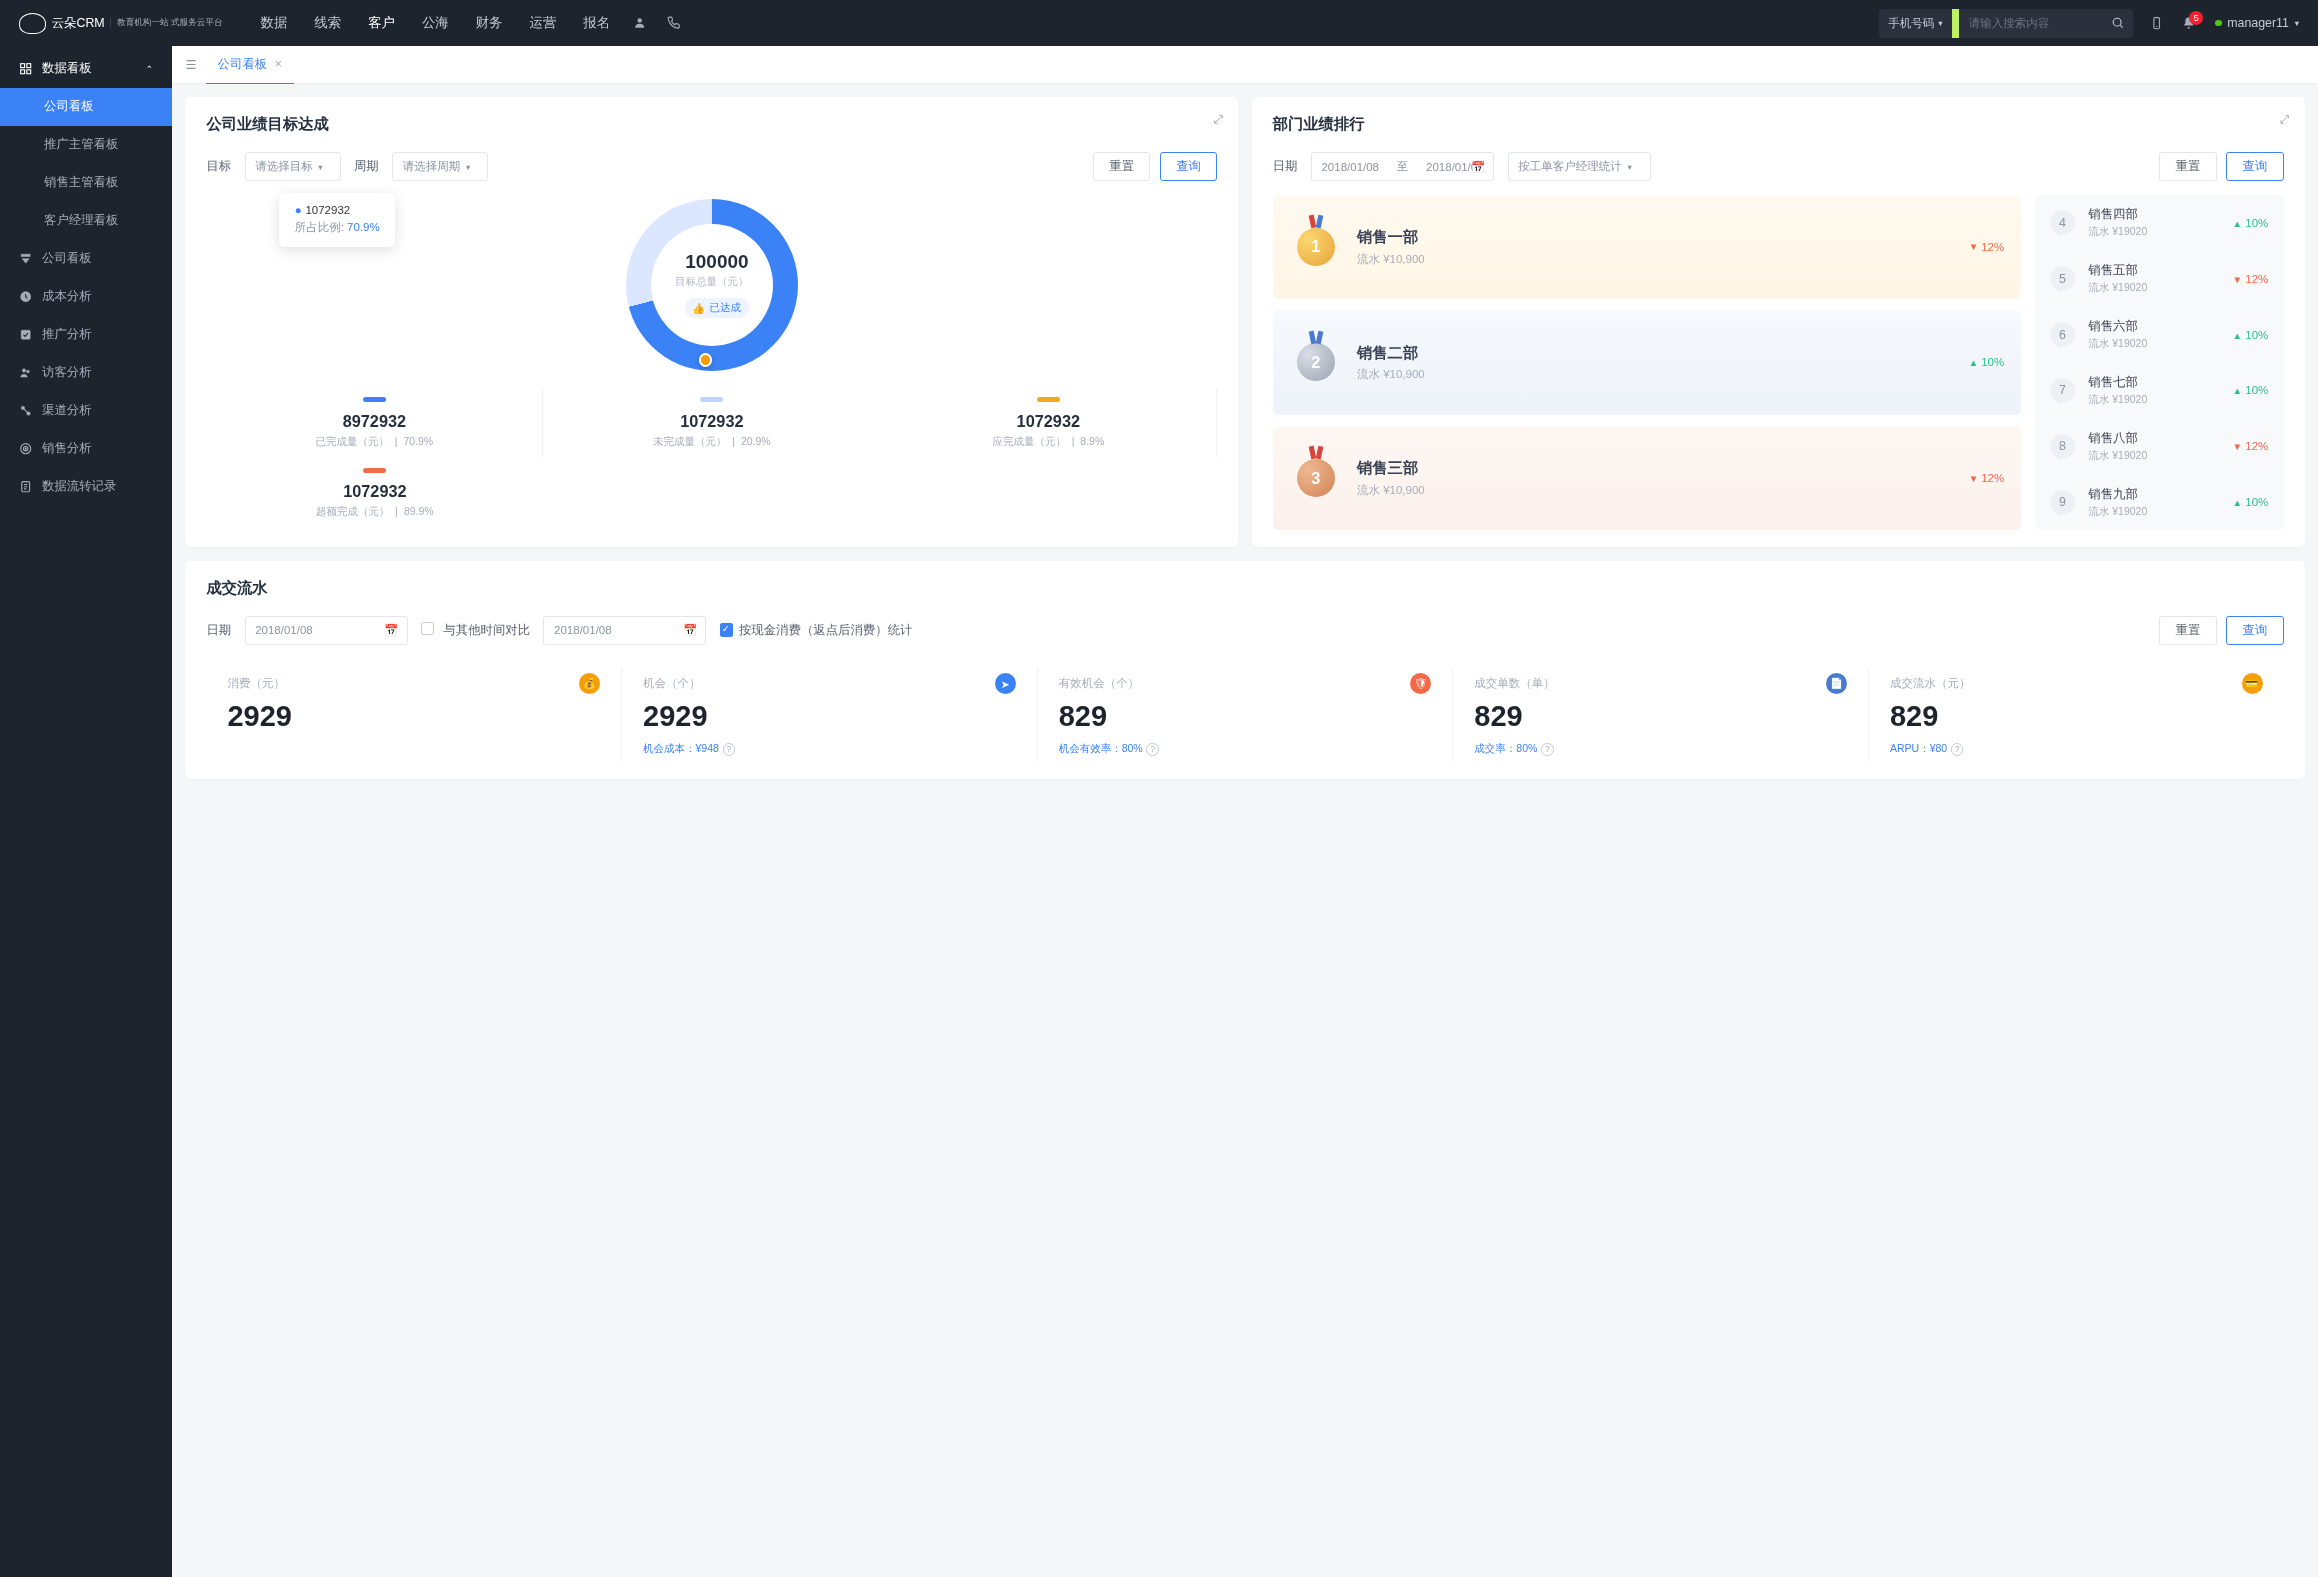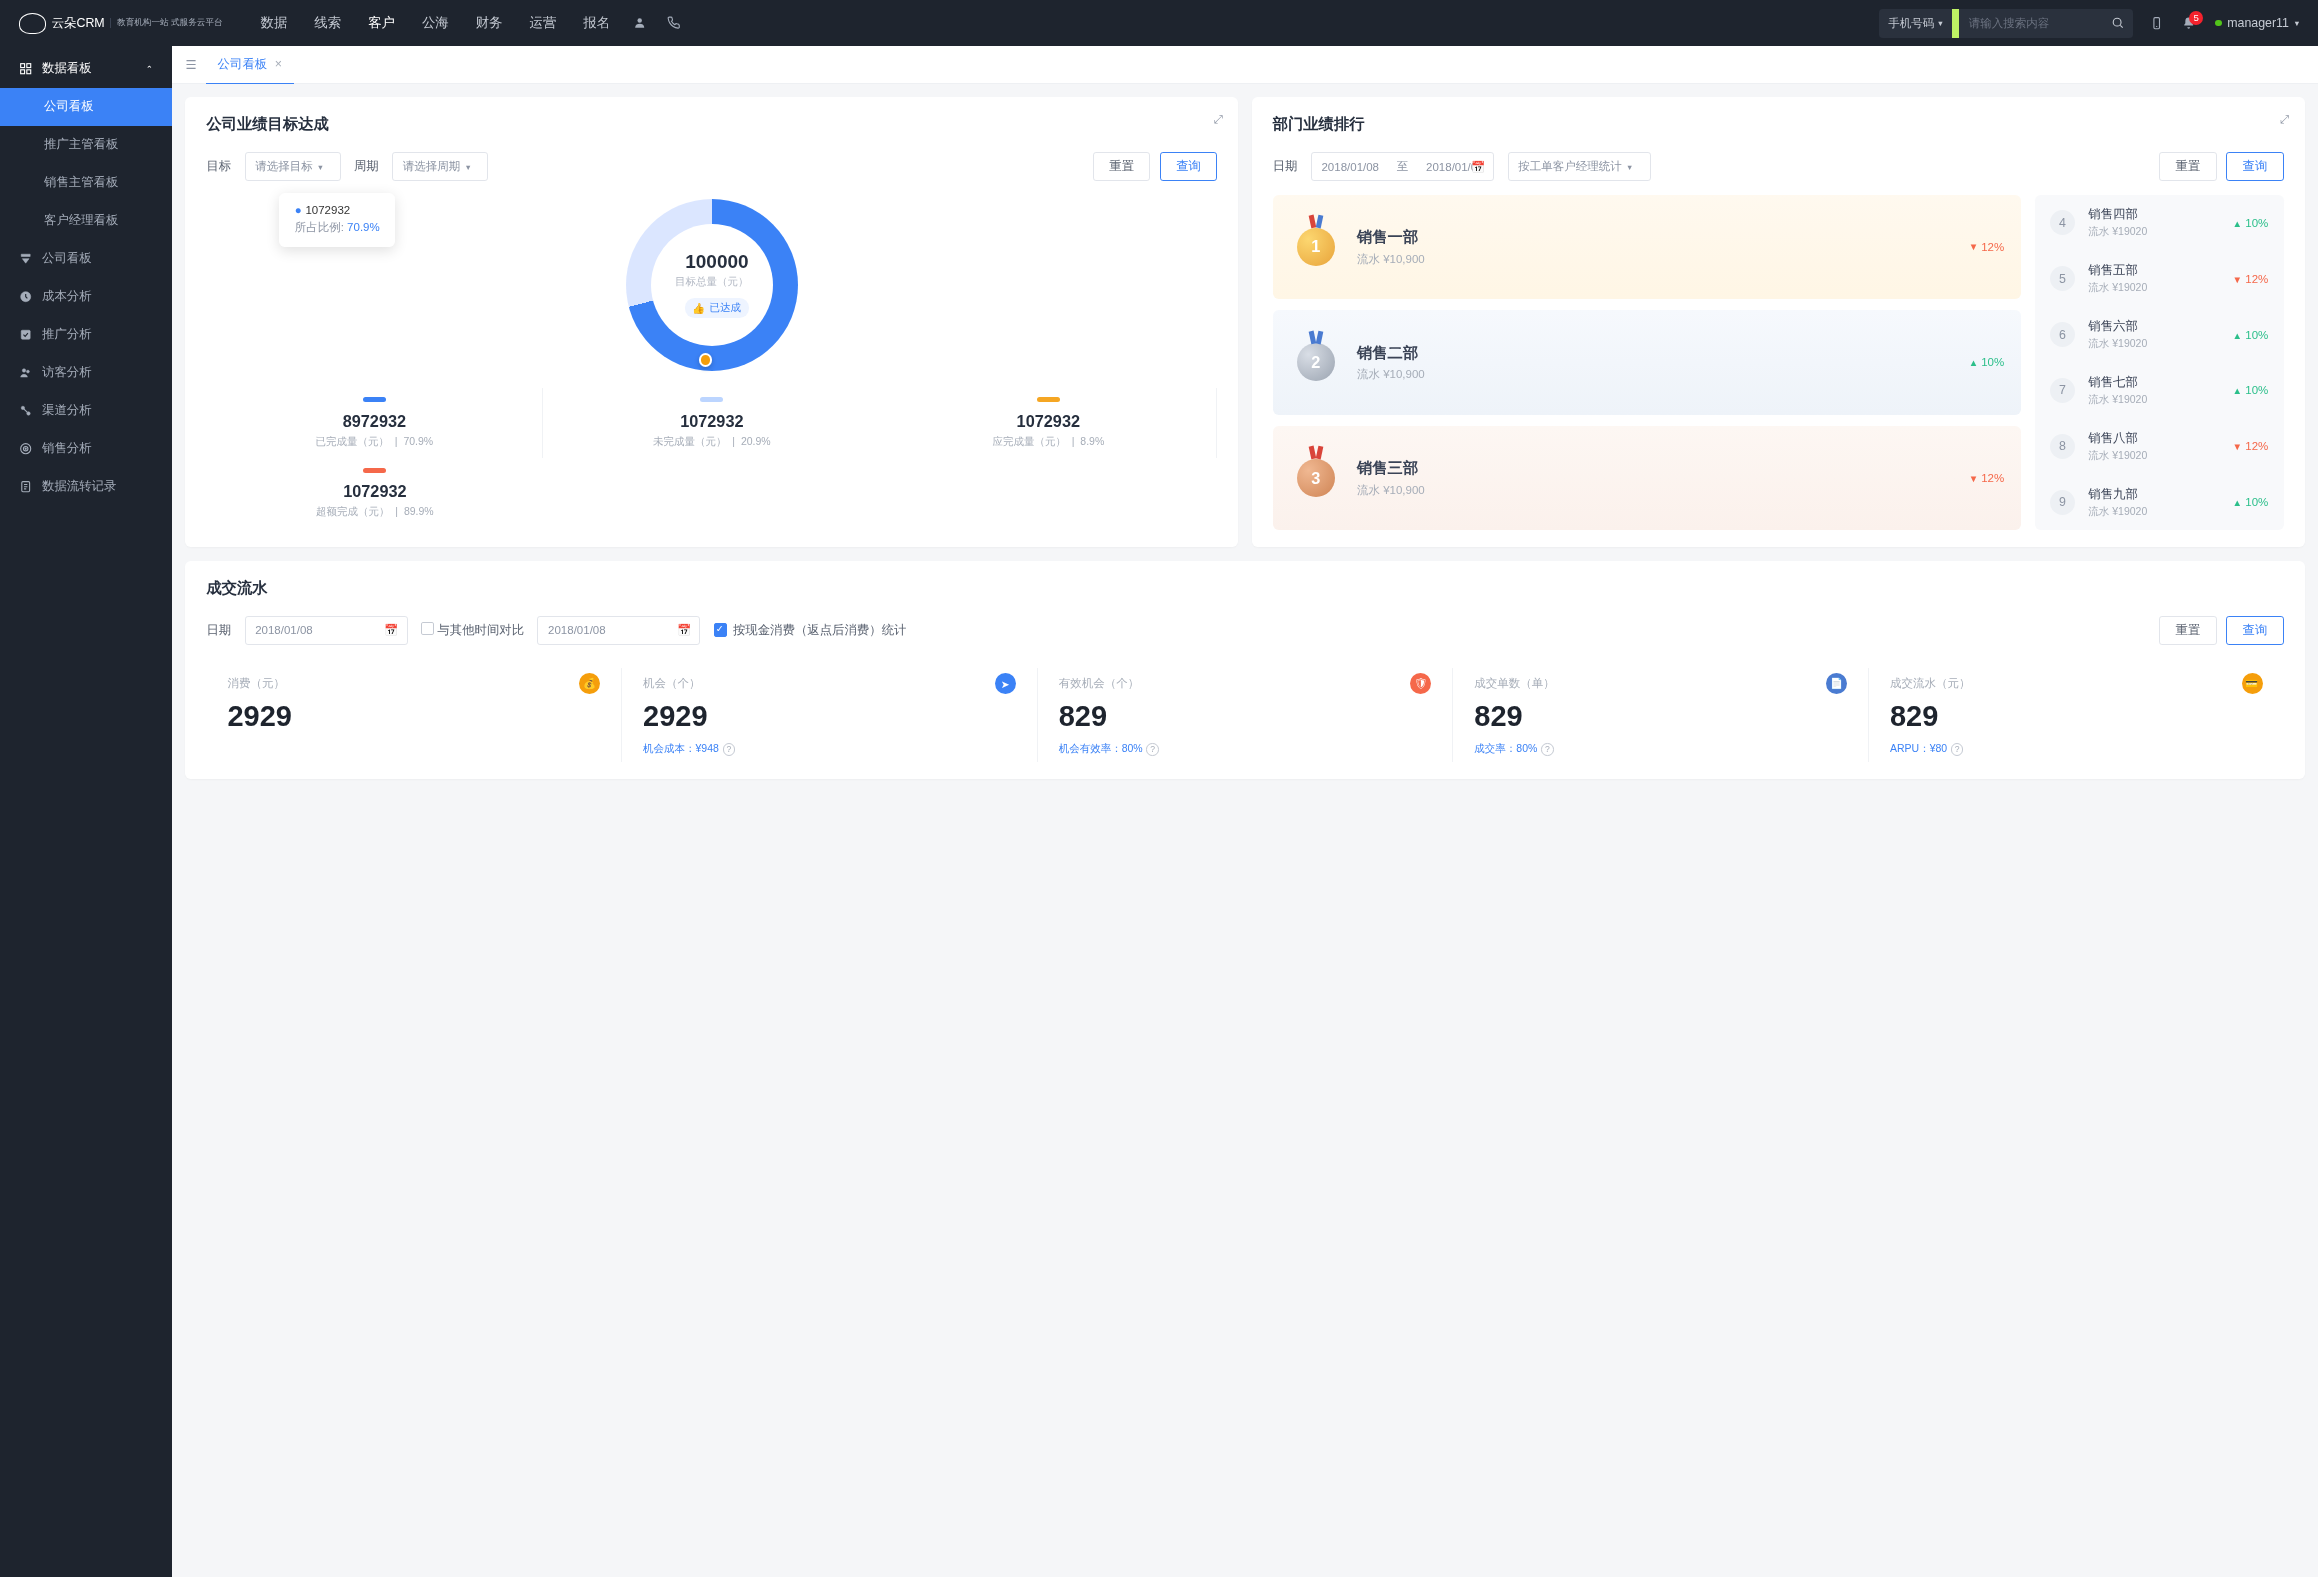--- a/index.html
+++ b/index.html
@@ -454,21 +454,21 @@
       </div>
 
       <div class="card wide">
         <div class="card-title">成交流水</div>
         <div class="filters">
           <span class="lbl">日期</span>
           <div class="inp date-inp" style="min-width:163px;">
               <span>2018/01/08</span>
               <span class="cal">📅</span>
             </div>
-          <span style="display:flex;align-items:flex-start;gap:3px;">
+          <span style="display:flex;align-items:flex-start;gap:9px;">
             <span class="chk"></span>
             <span class="lbl">与其他时间对比</span>
           </span>
           <div class="inp date-inp" style="min-width:163px;">
               <span>2018/01/08</span>
               <span class="cal">📅</span>
             </div>
           <span style="display:flex;align-items:center;gap:5.7px;">
             <span class="chk on"></span>
             <span class="lbl">按现金消费（返点后消费）统计</span>

